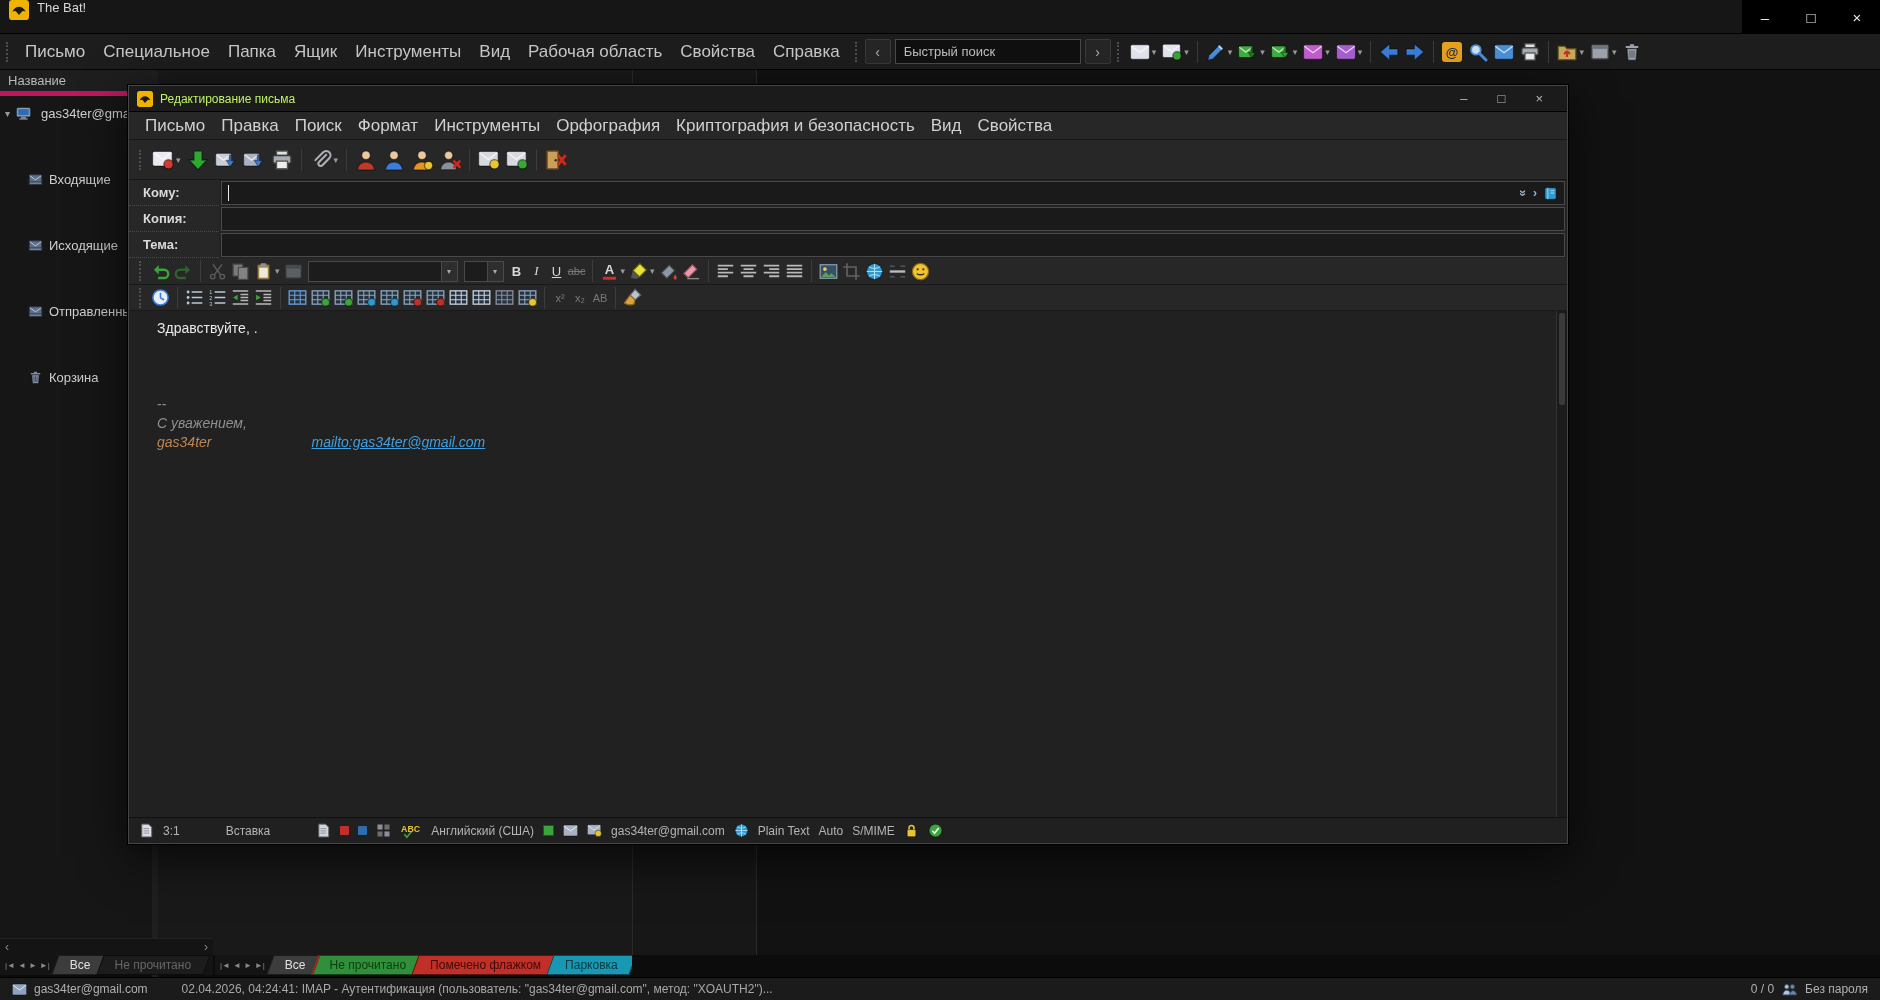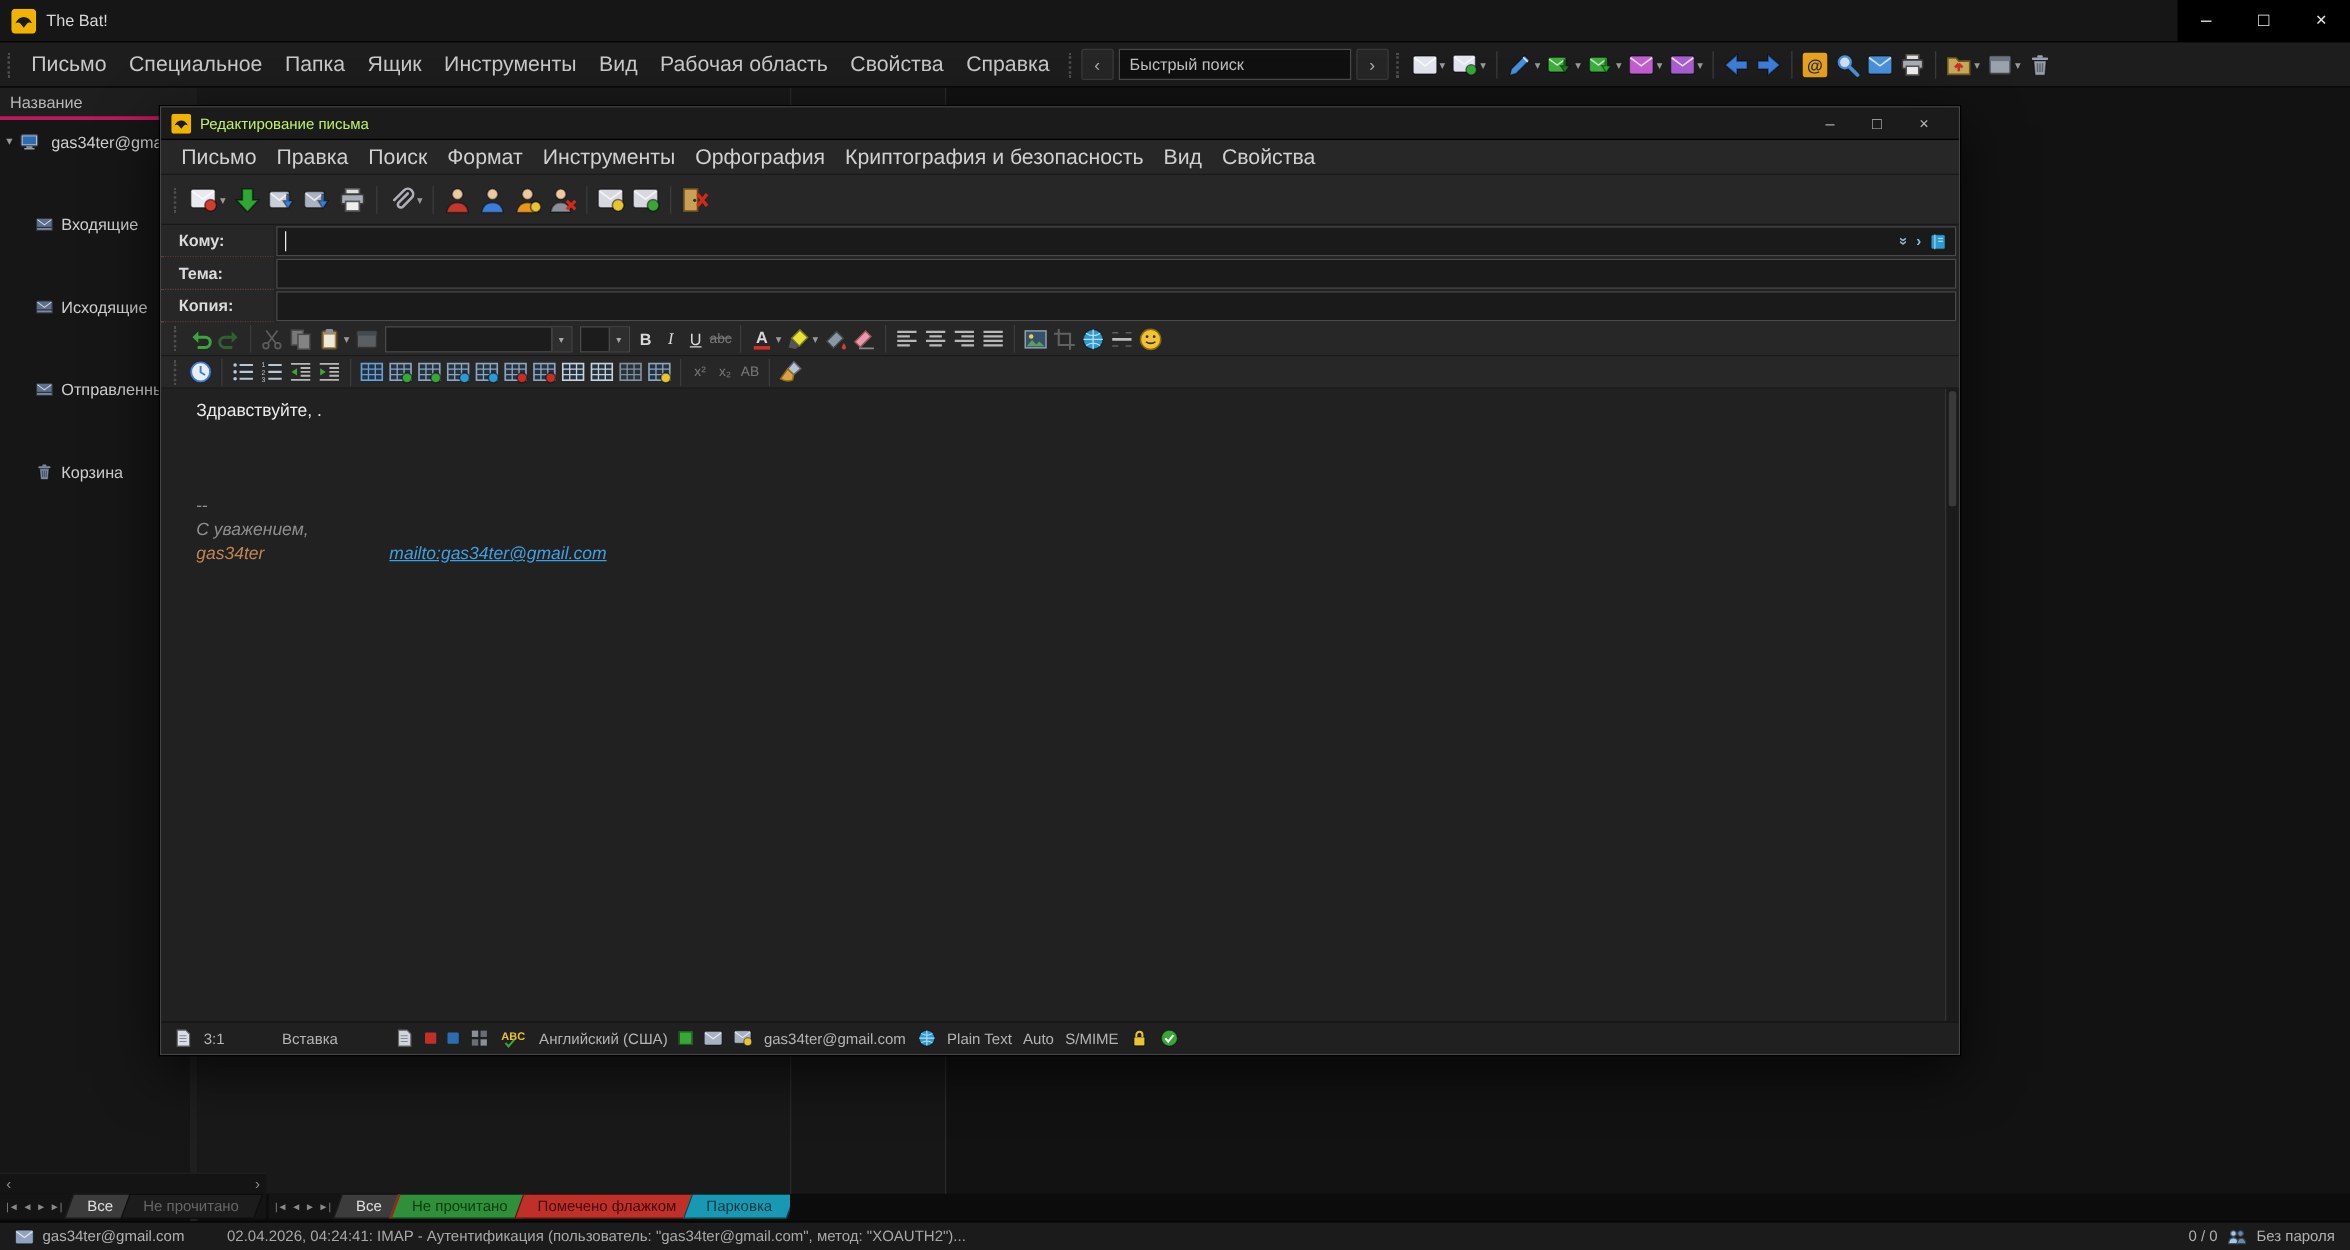--- a/index.html
+++ b/index.html
@@ -10,40 +10,40 @@
   .icon { display:inline-flex; width:20px; height:20px; align-items:center; justify-content:center; flex:none; }
   .icon svg { width:100%; height:100%; }
   .icon.sm { width:15px; height:15px; }
   .dim { opacity:.45; }
   .caret { color:#9a9a9a; font-size:9px; margin-left:2px; }
   .vhandle { width:4px; height:20px; border-left:2px dotted #4e4e4e; margin:0 6px; flex:none; }
   .sep { width:1px; height:22px; background:#3c3c3c; margin:0 5px; flex:none; }
 
   
   .titlebar { position:absolute; left:0; top:0; width:1880px; height:34px; background:#161616;
-    display:flex; align-items:center; border-bottom:1px solid #000; z-index:3; }
+    display:flex; border-bottom:1px solid #000; z-index:3; }
   .titlebar .icon { width:20px; height:20px; margin-left:9px; }
   .apptitle { color:#d8d8d8; font-size:13px; margin-left:8px; }
   .wincontrols { margin-left:auto; display:flex; height:34px; background:#000; }
   .wbtn { width:46px; height:100%; display:flex; align-items:center; justify-content:center; color:#e8e8e8; font-size:15px; }
 
   
   .menubar { position:absolute; left:0; top:34px; width:1880px; height:36px; background:#1d1d1d;
     display:flex; align-items:center; border-bottom:1px solid #050505; z-index:3; }
   .menu-item { padding:0 9px; font-size:17px; color:#c8c8c8; line-height:36px; white-space:nowrap; }
   .navchev { width:26px; height:25px; border:1px solid #3a3a3a; background:#262626; color:#b0b0b0;
     display:flex; align-items:center; justify-content:center; font-size:14px; border-radius:2px; flex:none; }
   .searchbox { width:186px; height:25px; background:#101010; border:1px solid #4a4a4a; color:#c0c0c0;
     font-size:13px; padding:0 8px; margin:0 4px; font-family:inherit; flex:none; }
   .tb { display:flex; align-items:center; }
   .tbtn { display:flex; align-items:center; padding:3px 3px; border-radius:2px; flex:none; }
 
   
   .sidebar { position:absolute; left:0; top:70px; width:152px; height:868px; background:#161616; overflow:hidden; }
-  .sidebar-header { height:26px; background:#1e1e1e; border-bottom:3px solid #be185d; color:#b8b8b8;
+  .sidebar-header { height:26px; background:#1e1e1e; border-bottom:5px solid #be185d; color:#b8b8b8;
     font-size:13px; display:flex; align-items:center; padding:0 8px; }
   .tree-row { display:flex; align-items:center; height:22px; font-size:13px; color:#cfcfcf; white-space:nowrap;margin-top:44px; }
   .tree-row .expander { width:15px; color:#9a9a9a; font-size:10px; text-align:center; flex:none; }
   .tree-row.folder { padding-left:27px; }
   .tree-row .icon { width:17px; height:15px; margin-right:5px; }
   .splitter { position:absolute; left:152px; top:70px; width:6px; height:907px; background:#1f1f1f; }
   .listpane { position:absolute; left:158px; top:70px; width:474px; height:885px; background:#191919; }
   .midpane { position:absolute; left:632px; top:70px; width:124px; height:885px; background:#171717; }
   .rightpane { position:absolute; left:756px; top:70px; width:1124px; height:885px; background:#121212; }
   .vline { position:absolute; top:70px; height:885px; width:1px; background:#2a2a2a; z-index:1; }
@@ -600,27 +600,27 @@
             <svg viewBox="0 0 16 16">
               <rect x="2" y="1.8" width="12" height="12.4" rx="1.5" fill="#2e9ad0" stroke="rgba(0,0,0,.5)"></rect>
               <path d="M5.2 1.8v12.4" stroke="rgba(255,255,255,.6)"></path>
               <path d="M8 5h4M8 7.5h4" stroke="rgba(255,255,255,.8)" stroke-width=".8"></path>
             </svg>
           </span>
       </div>
     </div>
   </div>
   <div class="fieldrow">
-    <div class="fieldlabel">Тема:</div>
+    <div class="fieldlabel">Копия:</div>
     <div class="fieldinput">
         <span></span>
       </div>
   </div>
   <div class="fieldrow">
-    <div class="fieldlabel">Копия:</div>
+    <div class="fieldlabel">Тема:</div>
     <div class="fieldinput">
         <span></span>
       </div>
   </div>
   <div class="fmt fmt1">
     <span class="vhandle"></span>
     <div class="fmtbtn">
         <span class="icon">
           <svg viewBox="0 0 16 16">
             <path d="M4.5 6.5H11a3.5 3.5 0 010 7H6" fill="none" stroke="#3aa63a" stroke-width="2"></path>

